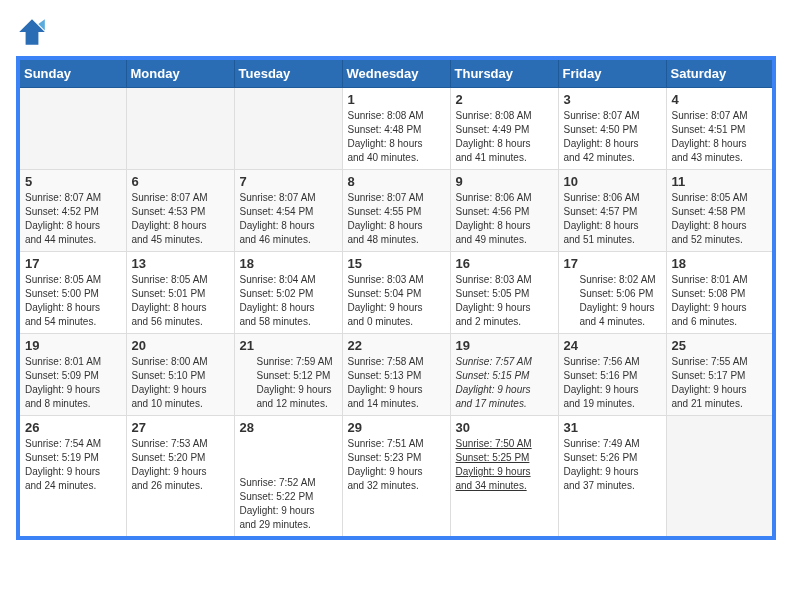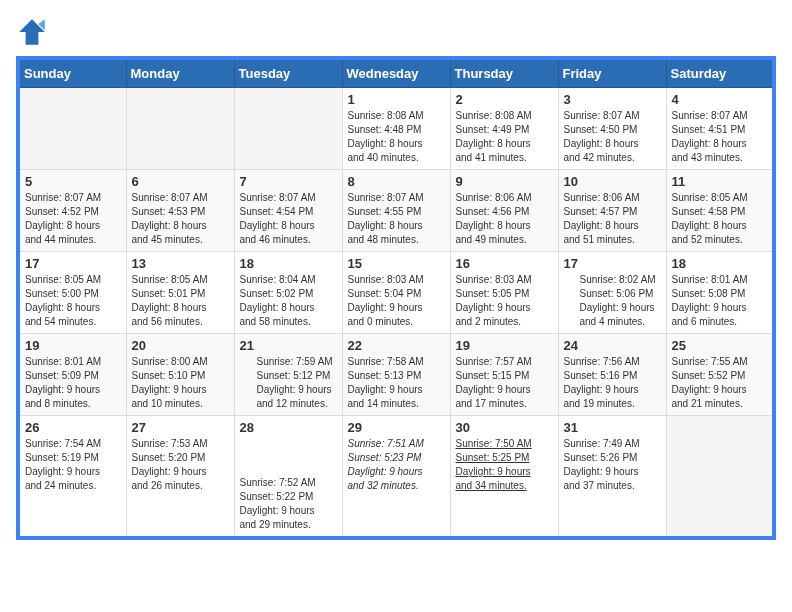--- a/index.html
+++ b/index.html
@@ -288,36 +288,36 @@
         </td>
         <td>
           <span class="day-num">22</span>
           <div class="day-info" style="white-space: pre-line;">Sunrise: 7:58 AM
 Sunset: 5:13 PM
 Daylight: 9 hours
 and 14 minutes.</div>
         </td>
         <td>
           <span class="day-num">19</span>
-          <div class="day-info" style="white-space: pre-line;">Sunrise: 7:57 AM
+          <div class="day-info" style="white-space: pre-line; font-style: italic;">Sunrise: 7:57 AM
 Sunset: 5:15 PM
 Daylight: 9 hours
 and 17 minutes.</div>
         </td>
         <td>
           <span class="day-num">24</span>
           <div class="day-info" style="white-space: pre-line;">Sunrise: 7:56 AM
 Sunset: 5:16 PM
 Daylight: 9 hours
 and 19 minutes.</div>
         </td>
         <td>
           <span class="day-num">25</span>
           <div class="day-info" style="white-space: pre-line;">Sunrise: 7:55 AM
-Sunset: 5:52 PM
+Sunset: 5:17 PM
 Daylight: 9 hours
 and 21 minutes.</div>
         </td>
       </tr>
       <tr>
         <td>
           <span class="day-num">26</span>
           <div class="day-info" style="white-space: pre-line;">Sunrise: 7:54 AM
 Sunset: 5:19 PM
 Daylight: 9 hours
@@ -332,21 +332,21 @@
         </td>
         <td>
           <span class="day-num">28</span>
           <div class="day-info" style="white-space: pre-line; margin-top: 41px;">Sunrise: 7:52 AM
 Sunset: 5:22 PM
 Daylight: 9 hours
 and 29 minutes.</div>
         </td>
         <td>
           <span class="day-num">29</span>
-          <div class="day-info" style="white-space: pre-line; font-style: italic;">Sunrise: 7:51 AM
+          <div class="day-info" style="white-space: pre-line;">Sunrise: 7:51 AM
 Sunset: 5:23 PM
 Daylight: 9 hours
 and 32 minutes.</div>
         </td>
         <td>
           <span class="day-num">30</span>
           <div class="day-info" style="white-space: pre-line; text-decoration: underline;">Sunrise: 7:50 AM
 Sunset: 5:25 PM
 Daylight: 9 hours
 and 34 minutes.</div>

